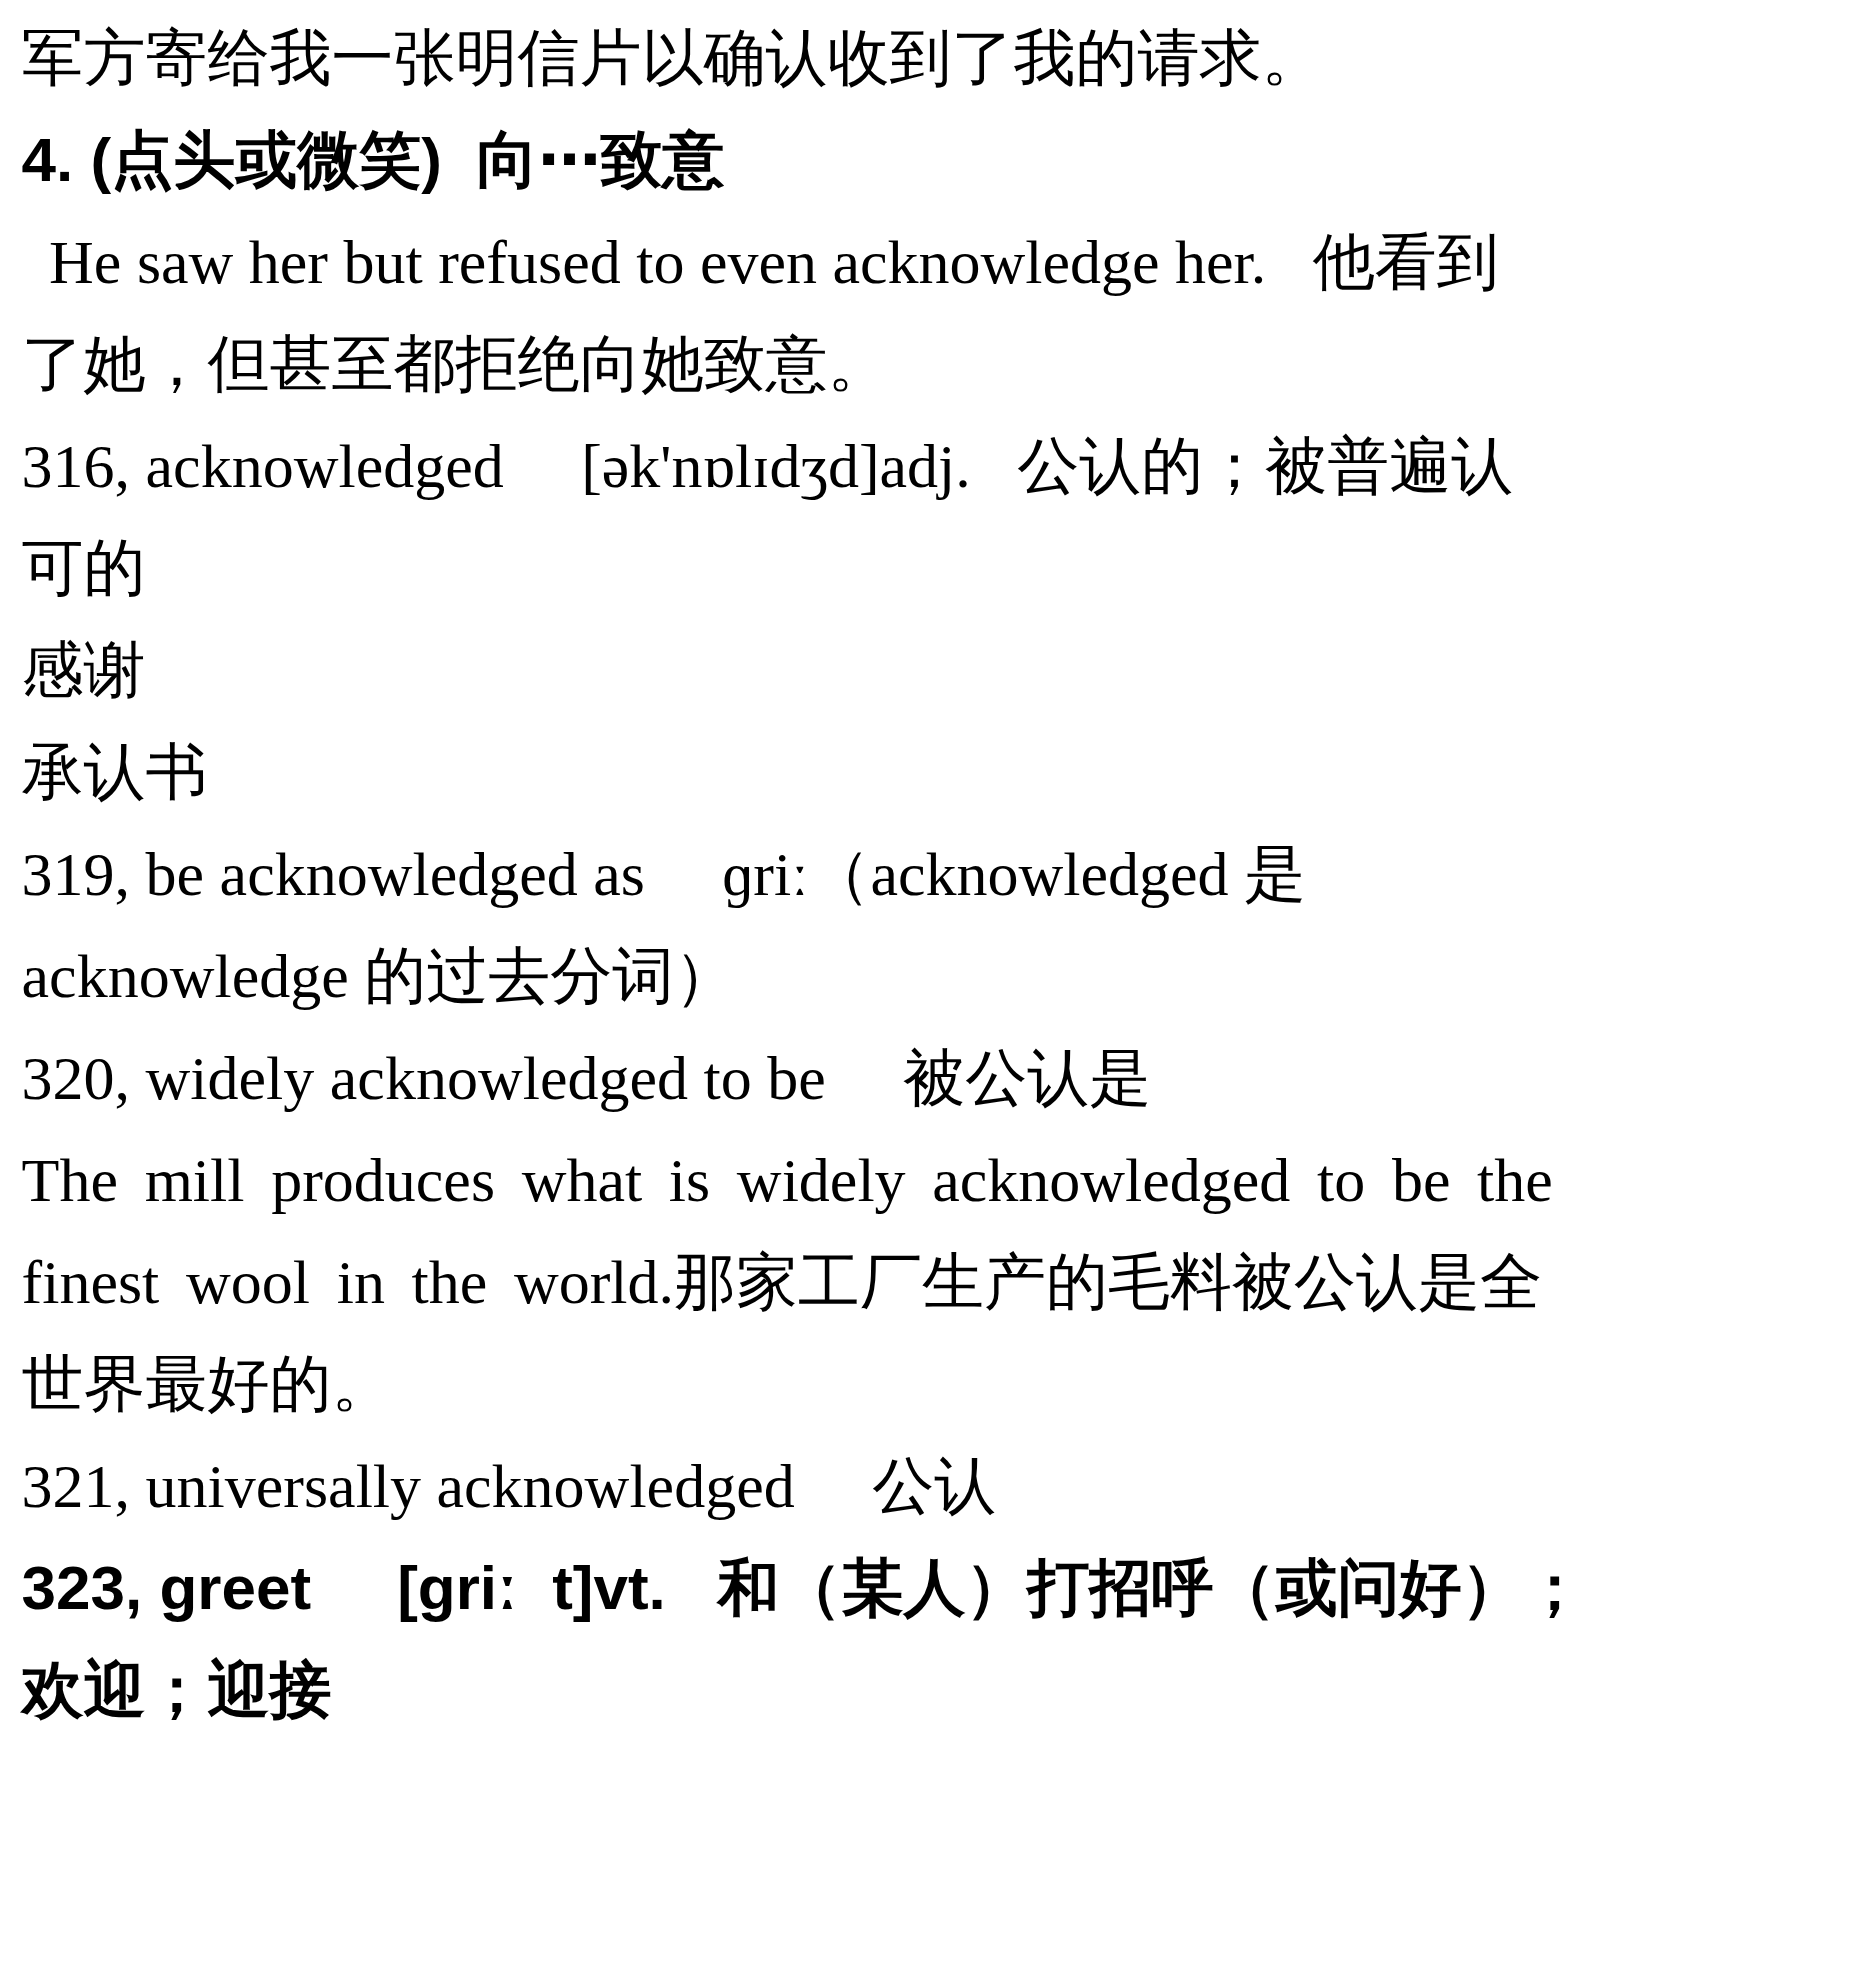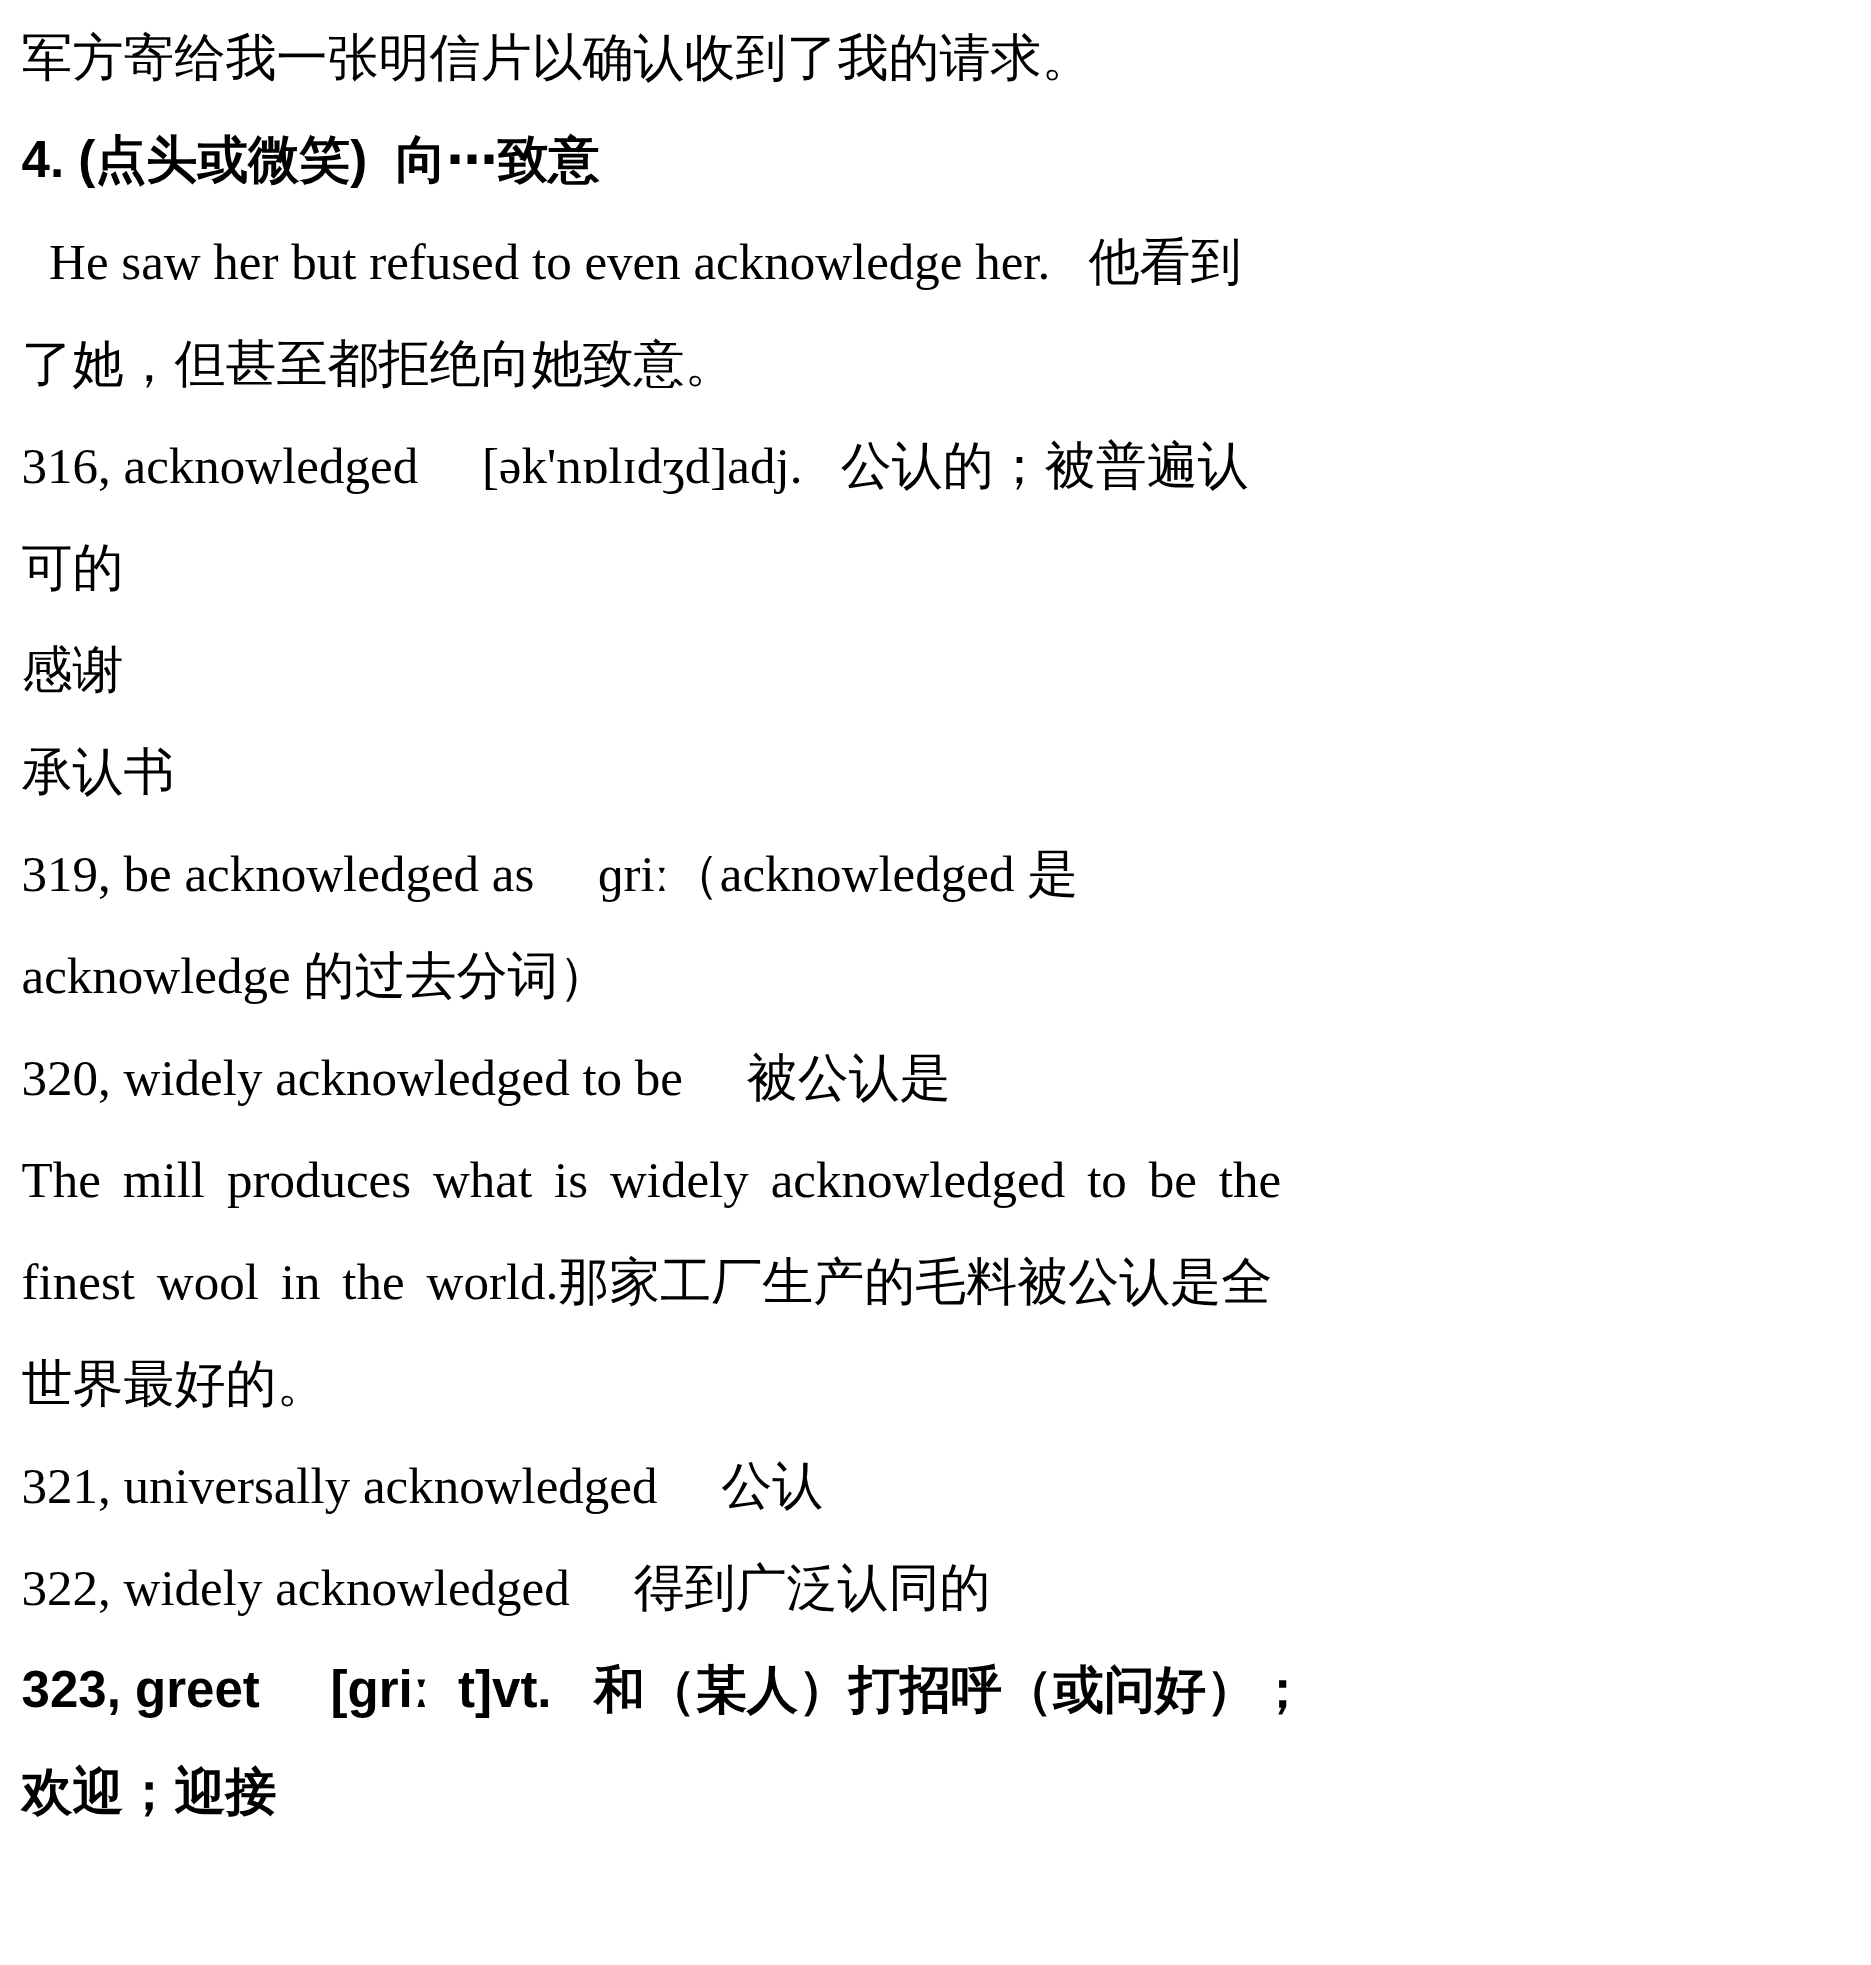--- a/index.html
+++ b/index.html
@@ -10,21 +10,21 @@
     font-family: "Liberation Sans", "DejaVu Sans", sans-serif;
   }
   .page {
     position: relative;
     width: 1872px; height: 2647px;
     padding: 7px 7.9px 0 21.6px;
     background: #ffffff;
   }
   .line {
     white-space: pre;
-    font-size: 51px;
+    font-size: 62px;
     line-height: 102px;
     height: 102px;
     font-family: "Liberation Sans", "DejaVu Sans", sans-serif;
     color: #000000;
   }
   .just { word-spacing: 0.18em; }
   .seg-en  { font-family: Liberation Serif, serif; font-weight: 400; }
   .seg-en-b{ font-family: "Liberation Sans", "DejaVu Sans", sans-serif; font-weight: 700; }
   .seg-zh  { font-family: "Liberation Serif", "DejaVu Serif", "DejaVu Sans", serif; font-weight: 400; }
   .seg-zh-b{ font-family: "Liberation Serif", "DejaVu Serif", "DejaVu Sans", serif; font-weight: 700; }
@@ -42,19 +42,18 @@
       <div class="line"><span class="seg-zh">可的</span></div>
       <div class="line"><span class="seg-zh">感谢</span></div>
       <div class="line"><span class="seg-zh">承认书</span></div>
       <div class="line"><span class="seg-en">319, be acknowledged as     </span><span class="seg-zh">ɡriː（</span><span class="seg-en">acknowledged </span><span class="seg-zh">是</span></div>
       <div class="line"><span class="seg-en">acknowledge </span><span class="seg-zh">的过去分词）</span></div>
       <div class="line"><span class="seg-en">320, widely acknowledged to be     </span><span class="seg-zh">被公认是</span></div>
       <div class="line just"><span class="seg-en">The mill produces what is widely acknowledged to be the</span></div>
       <div class="line just"><span class="seg-en">finest wool in the world.</span><span class="seg-zh">那家工厂生产的毛料被公认是全</span></div>
       <div class="line"><span class="seg-zh">世界最好的。</span></div>
       <div class="line"><span class="seg-en">321, universally acknowledged     </span><span class="seg-zh">公认</span></div>
-      <div class="line"><span class="seg-en">322, widely acknowledged     </span><span class="seg-zh">得到广泛认同的</span></div>
       <div class="line"><span class="seg-en-b">323, greet     [ɡriː  t]vt.   </span><span class="seg-zh-b">和（某人）打招呼（或问好）；</span></div>
       <div class="line"><span class="seg-zh-b">欢迎；迎接</span></div>
     </div>
 
 </div>
 
 
 </body></html>

